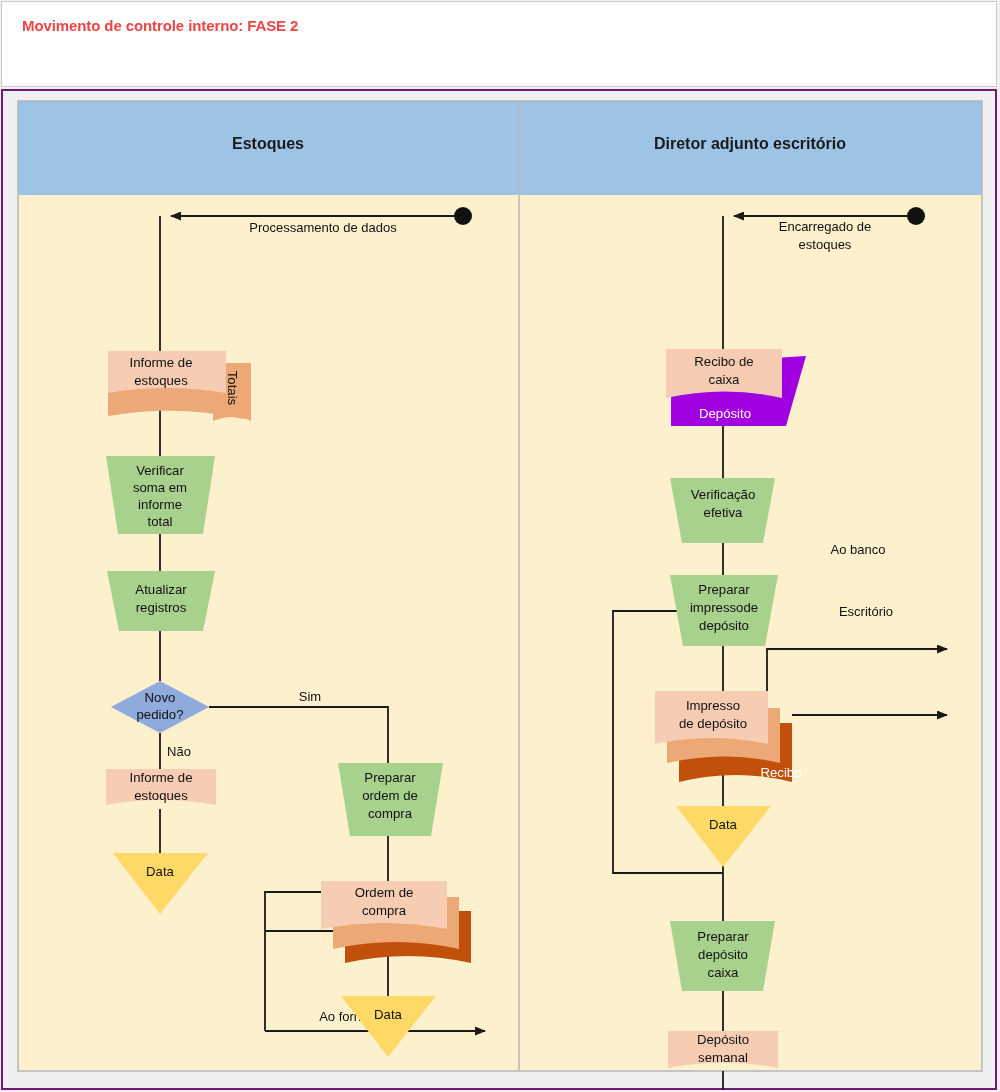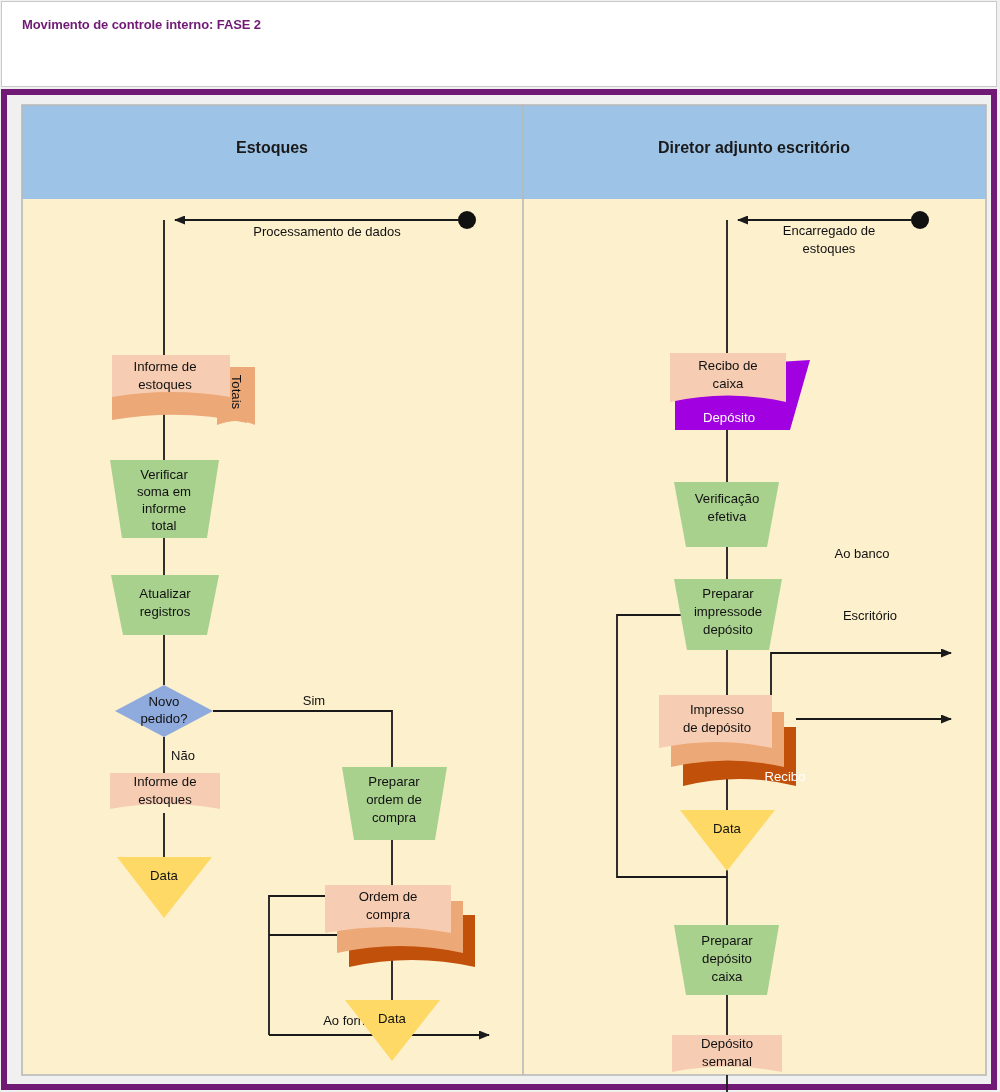--- a/index.html
+++ b/index.html
@@ -28,35 +28,35 @@
     width: 996px;
     height: 86px;
     background: #ffffff;
     border: 1px solid #c9c9c9;
     box-sizing: border-box;
   }
   #title-text {
     position: absolute;
     left: 20px;
     top: 15px;
-    font-size: 13px;
+    font-size: 15px;
     font-weight: bold;
-    color: #701a75;
+    color: #ef4444;
     letter-spacing: -0.1px;
     white-space: nowrap;
   }
   
   #diagram-frame {
     position: absolute;
     left: 1px;
     top: 89px;
     width: 996px;
     height: 1001px;
     background: #f0f0f0;
-    border: 6px solid #701a75;
+    border: 2px solid #701a75;
     box-sizing: border-box;
   }
   #svg-root {
     position: absolute;
     left: 0;
     top: 0;
   }
   .lane-title {
     font-family: "Liberation Sans", sans-serif;
     font-size: 16px;

